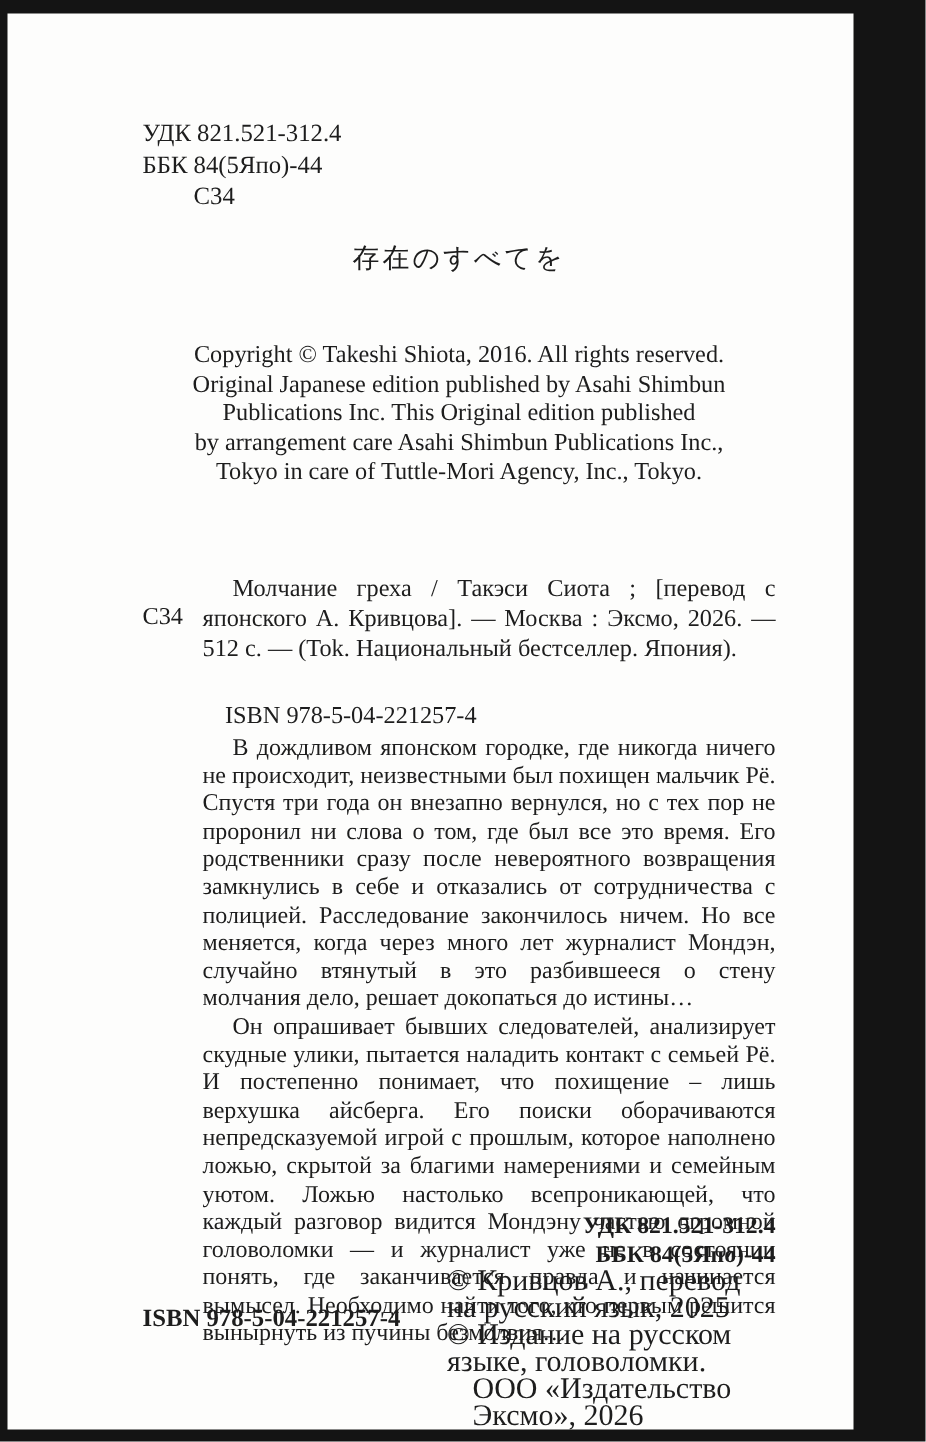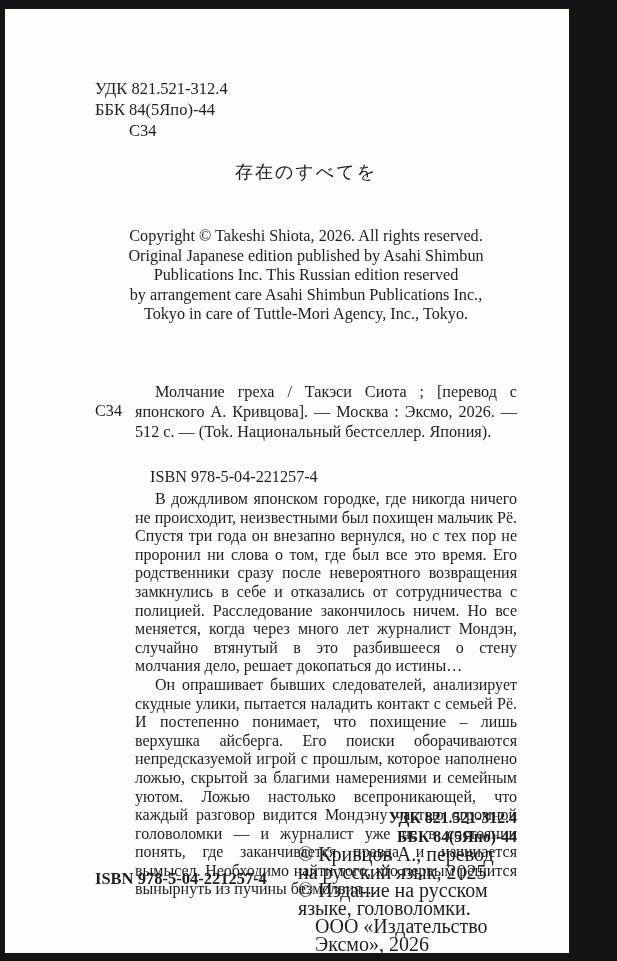--- a/index.html
+++ b/index.html
@@ -41,23 +41,23 @@
 
     <div class="block udk-top">
       <div>УДК 821.521-312.4</div>
       <div>ББК 84(5Япо)-44</div>
       <div class="indent">С34</div>
     </div>
 
     <div class="block jp-title">存在のすべてを</div>
 
     <div class="block copyright-top">
-      <div>Copyright © Takeshi Shiota, 2026. All rights reserved.</div>
+      <div>Copyright © Takeshi Shiota, 2016. All rights reserved.</div>
       <div>Original Japanese edition published by Asahi Shimbun</div>
-      <div>Publications Inc. This Russian edition reserved</div>
+      <div>Publications Inc. This Original edition published</div>
       <div>by arrangement care Asahi Shimbun Publications Inc.,</div>
       <div>Tokyo in care of Tuttle-Mori Agency, Inc., Tokyo.</div>
     </div>
 
     <div class="c34-label">С34</div>
     <div class="block catalog">
       <p class="descr">Молчание греха / Такэси Сиота ; [перевод с японского А. Кривцова]. — Москва : Эксмо, 2026. — 512 с. — (Tok. Национальный бестселлер. Япония).</p>
     </div>
 
     <div class="block isbn-top">ISBN 978-5-04-221257-4</div>

